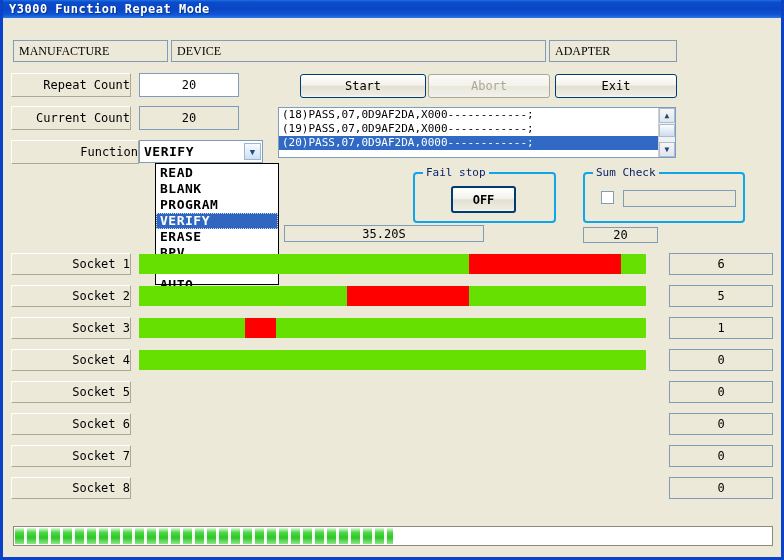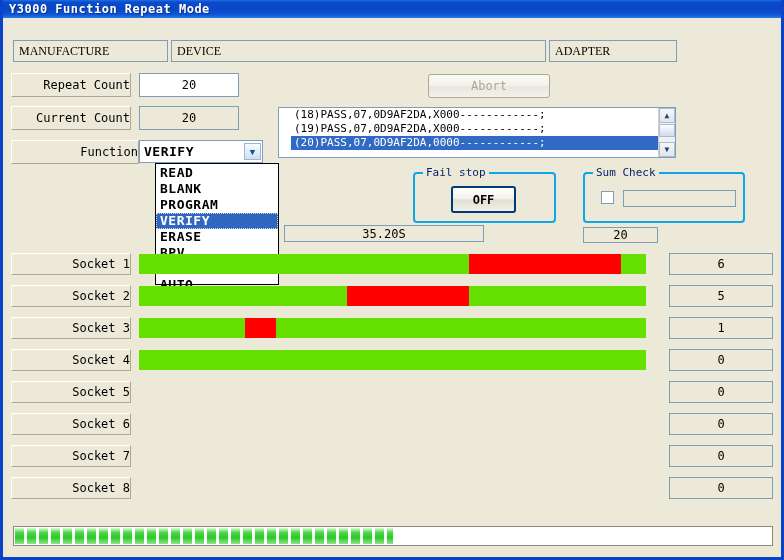--- a/index.html
+++ b/index.html
@@ -309,25 +309,31 @@
       <div class="dd-item">READ</div>
       <div class="dd-item">BLANK</div>
       <div class="dd-item">PROGRAM</div>
       <div class="dd-item sel">VERIFY</div>
       <div class="dd-item">ERASE</div>
       <div class="dd-item">BPV</div>
       <div class="dd-item">EBPV</div>
       <div class="dd-item">AUTO</div>
     </div>
 
+  <div class="xpbtn abs" style="left:297px; top:74px; width:126px; height:24px;">
+    <span>Start</span>
+  </div>
   <div class="xpbtn disabled abs" style="left:425px; top:74px; width:122px; height:24px;">
     <span>Abort</span>
   </div>
-
-  <div class="listbox abs" style="left:275px; top:107px; width:398px; height:51px;padding-left:12px;">
+  <div class="xpbtn abs" style="left:552px; top:74px; width:122px; height:24px;">
+    <span>Exit</span>
+  </div>
+
+  <div class="listbox abs" style="left:275px; top:107px; width:398px; height:51px;">
     <div class="listbox-items" id="log-items">
         <div class="log-line">(18)PASS,07,0D9AF2DA,X000------------;</div>
         <div class="log-line">(19)PASS,07,0D9AF2DA,X000------------;</div>
         <div class="log-line sel">(20)PASS,07,0D9AF2DA,0000------------;</div>
       </div>
     <div class="scroll">
       <div class="scroll-btn">▲</div>
       <div class="scroll-thumb"></div>
       <div class="scroll-track"></div>
       <div class="scroll-btn">▼</div>

